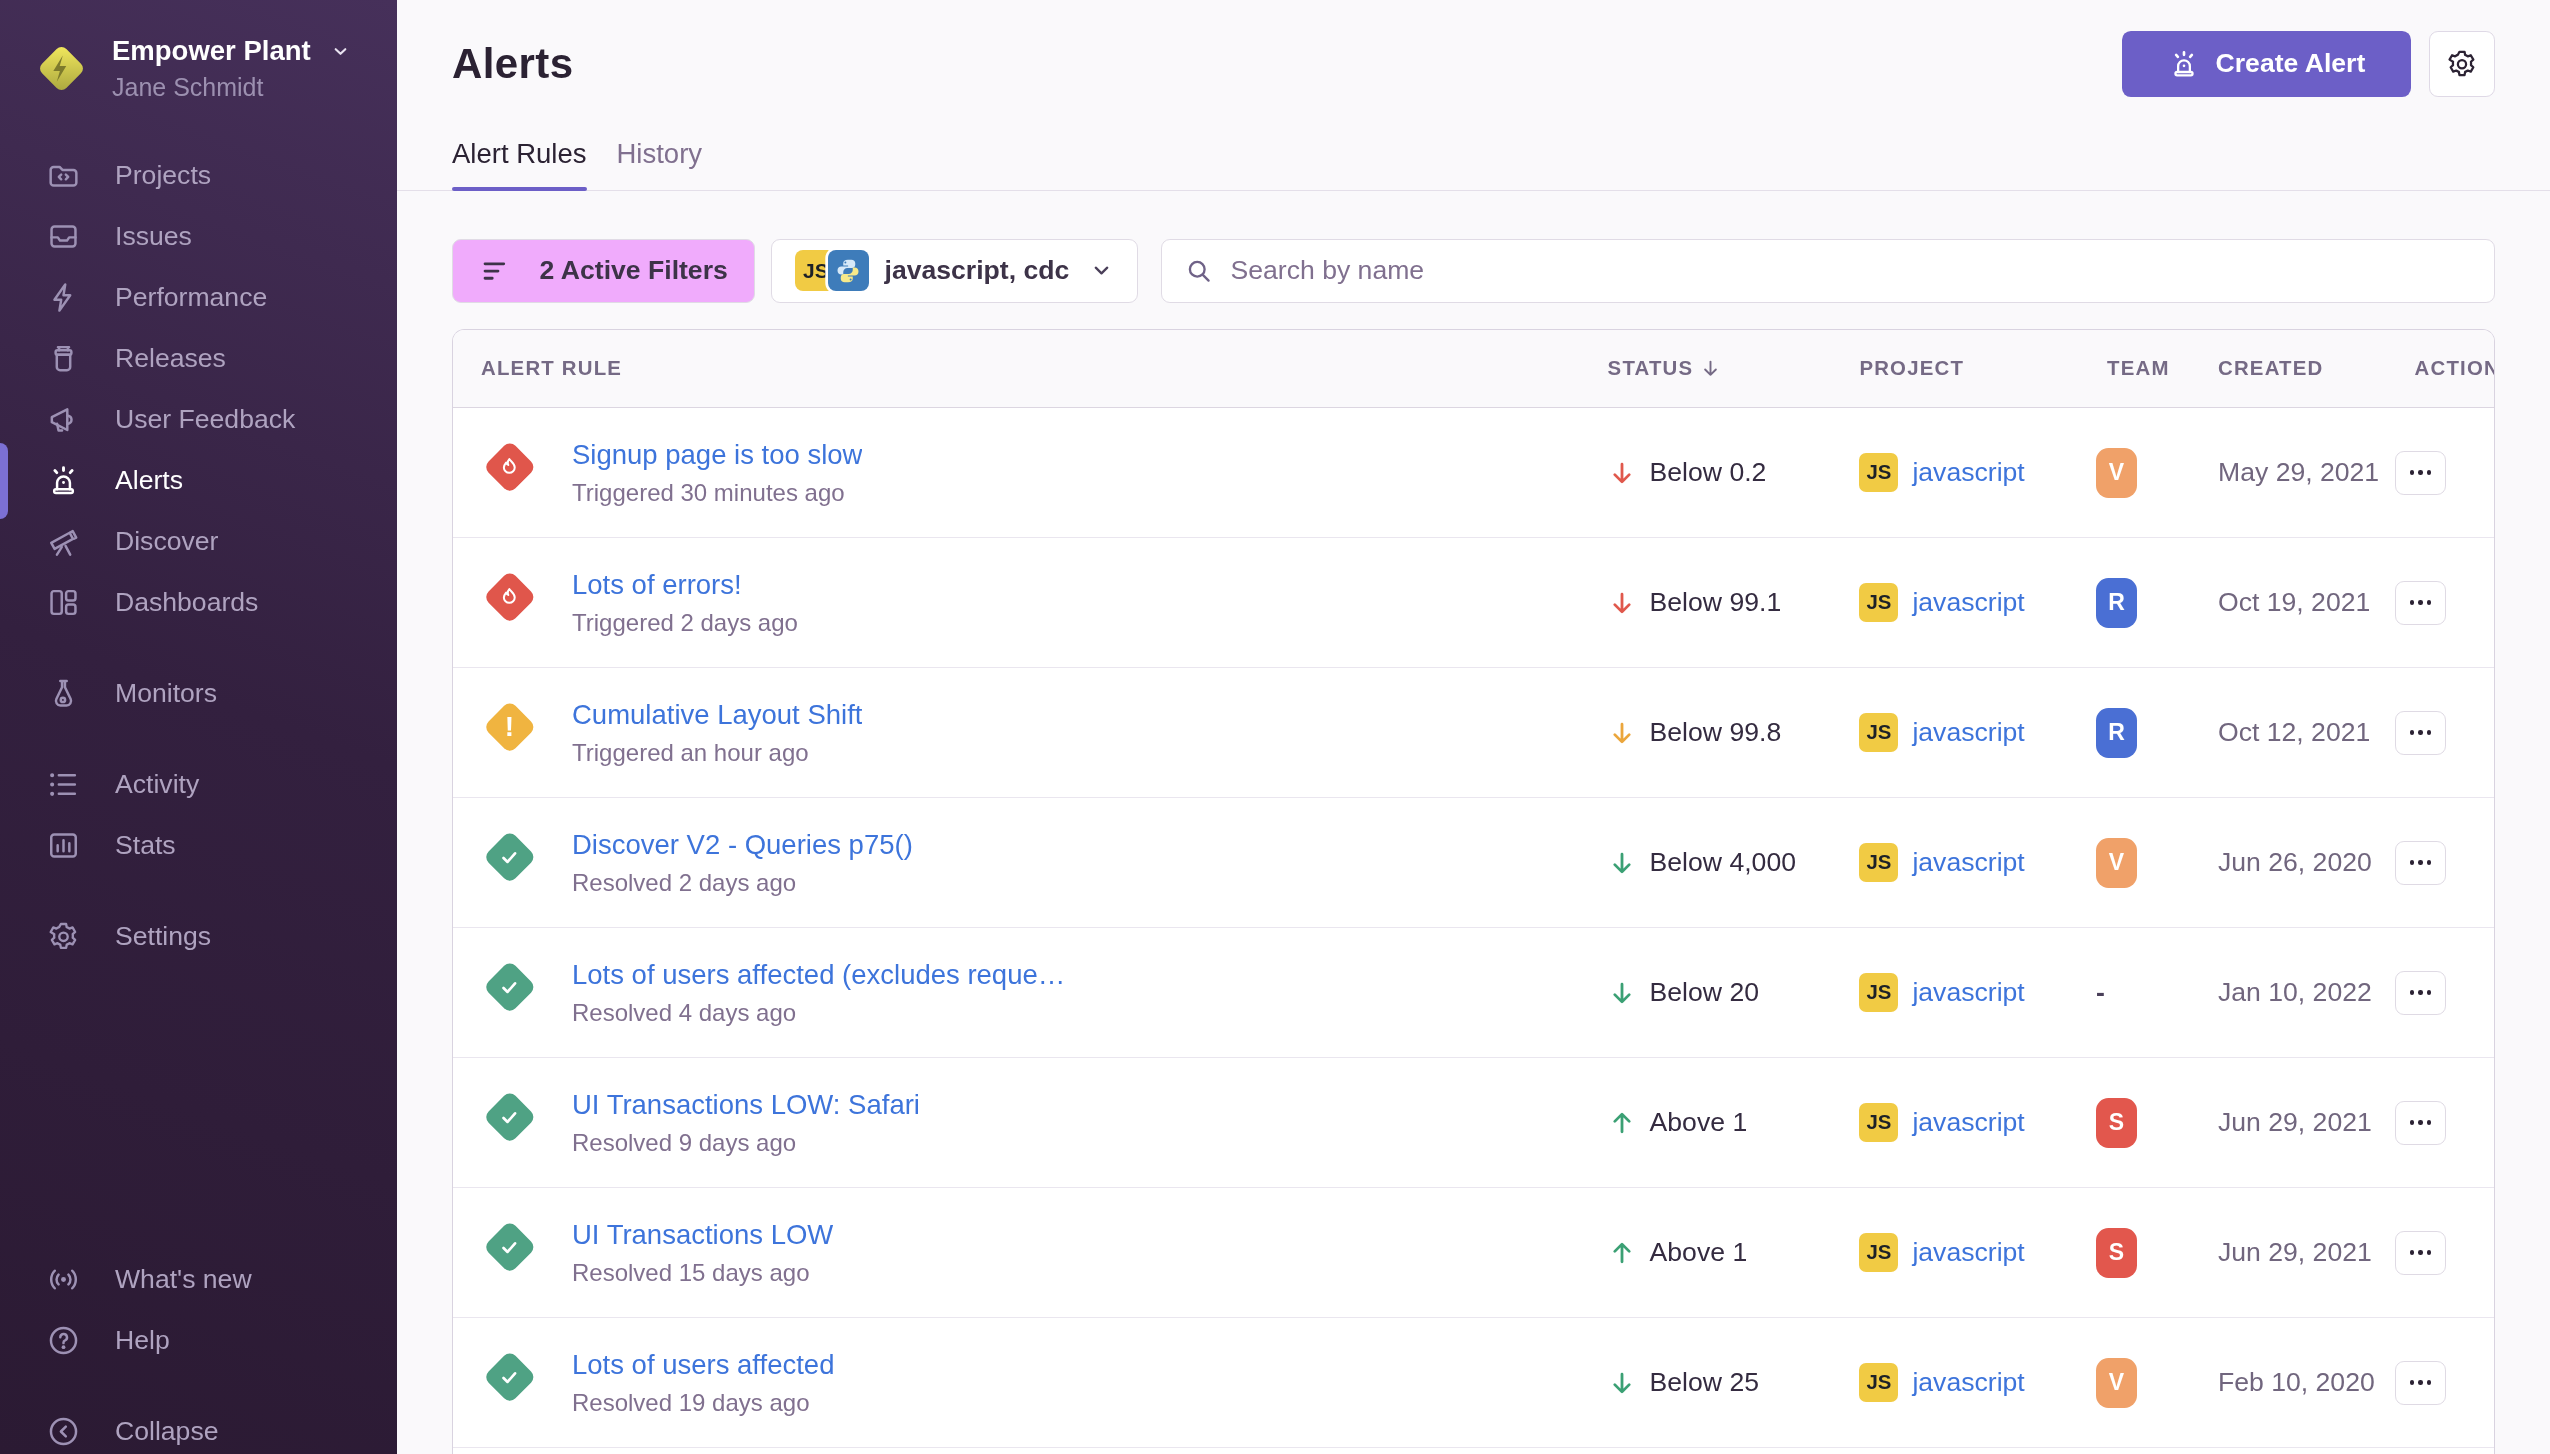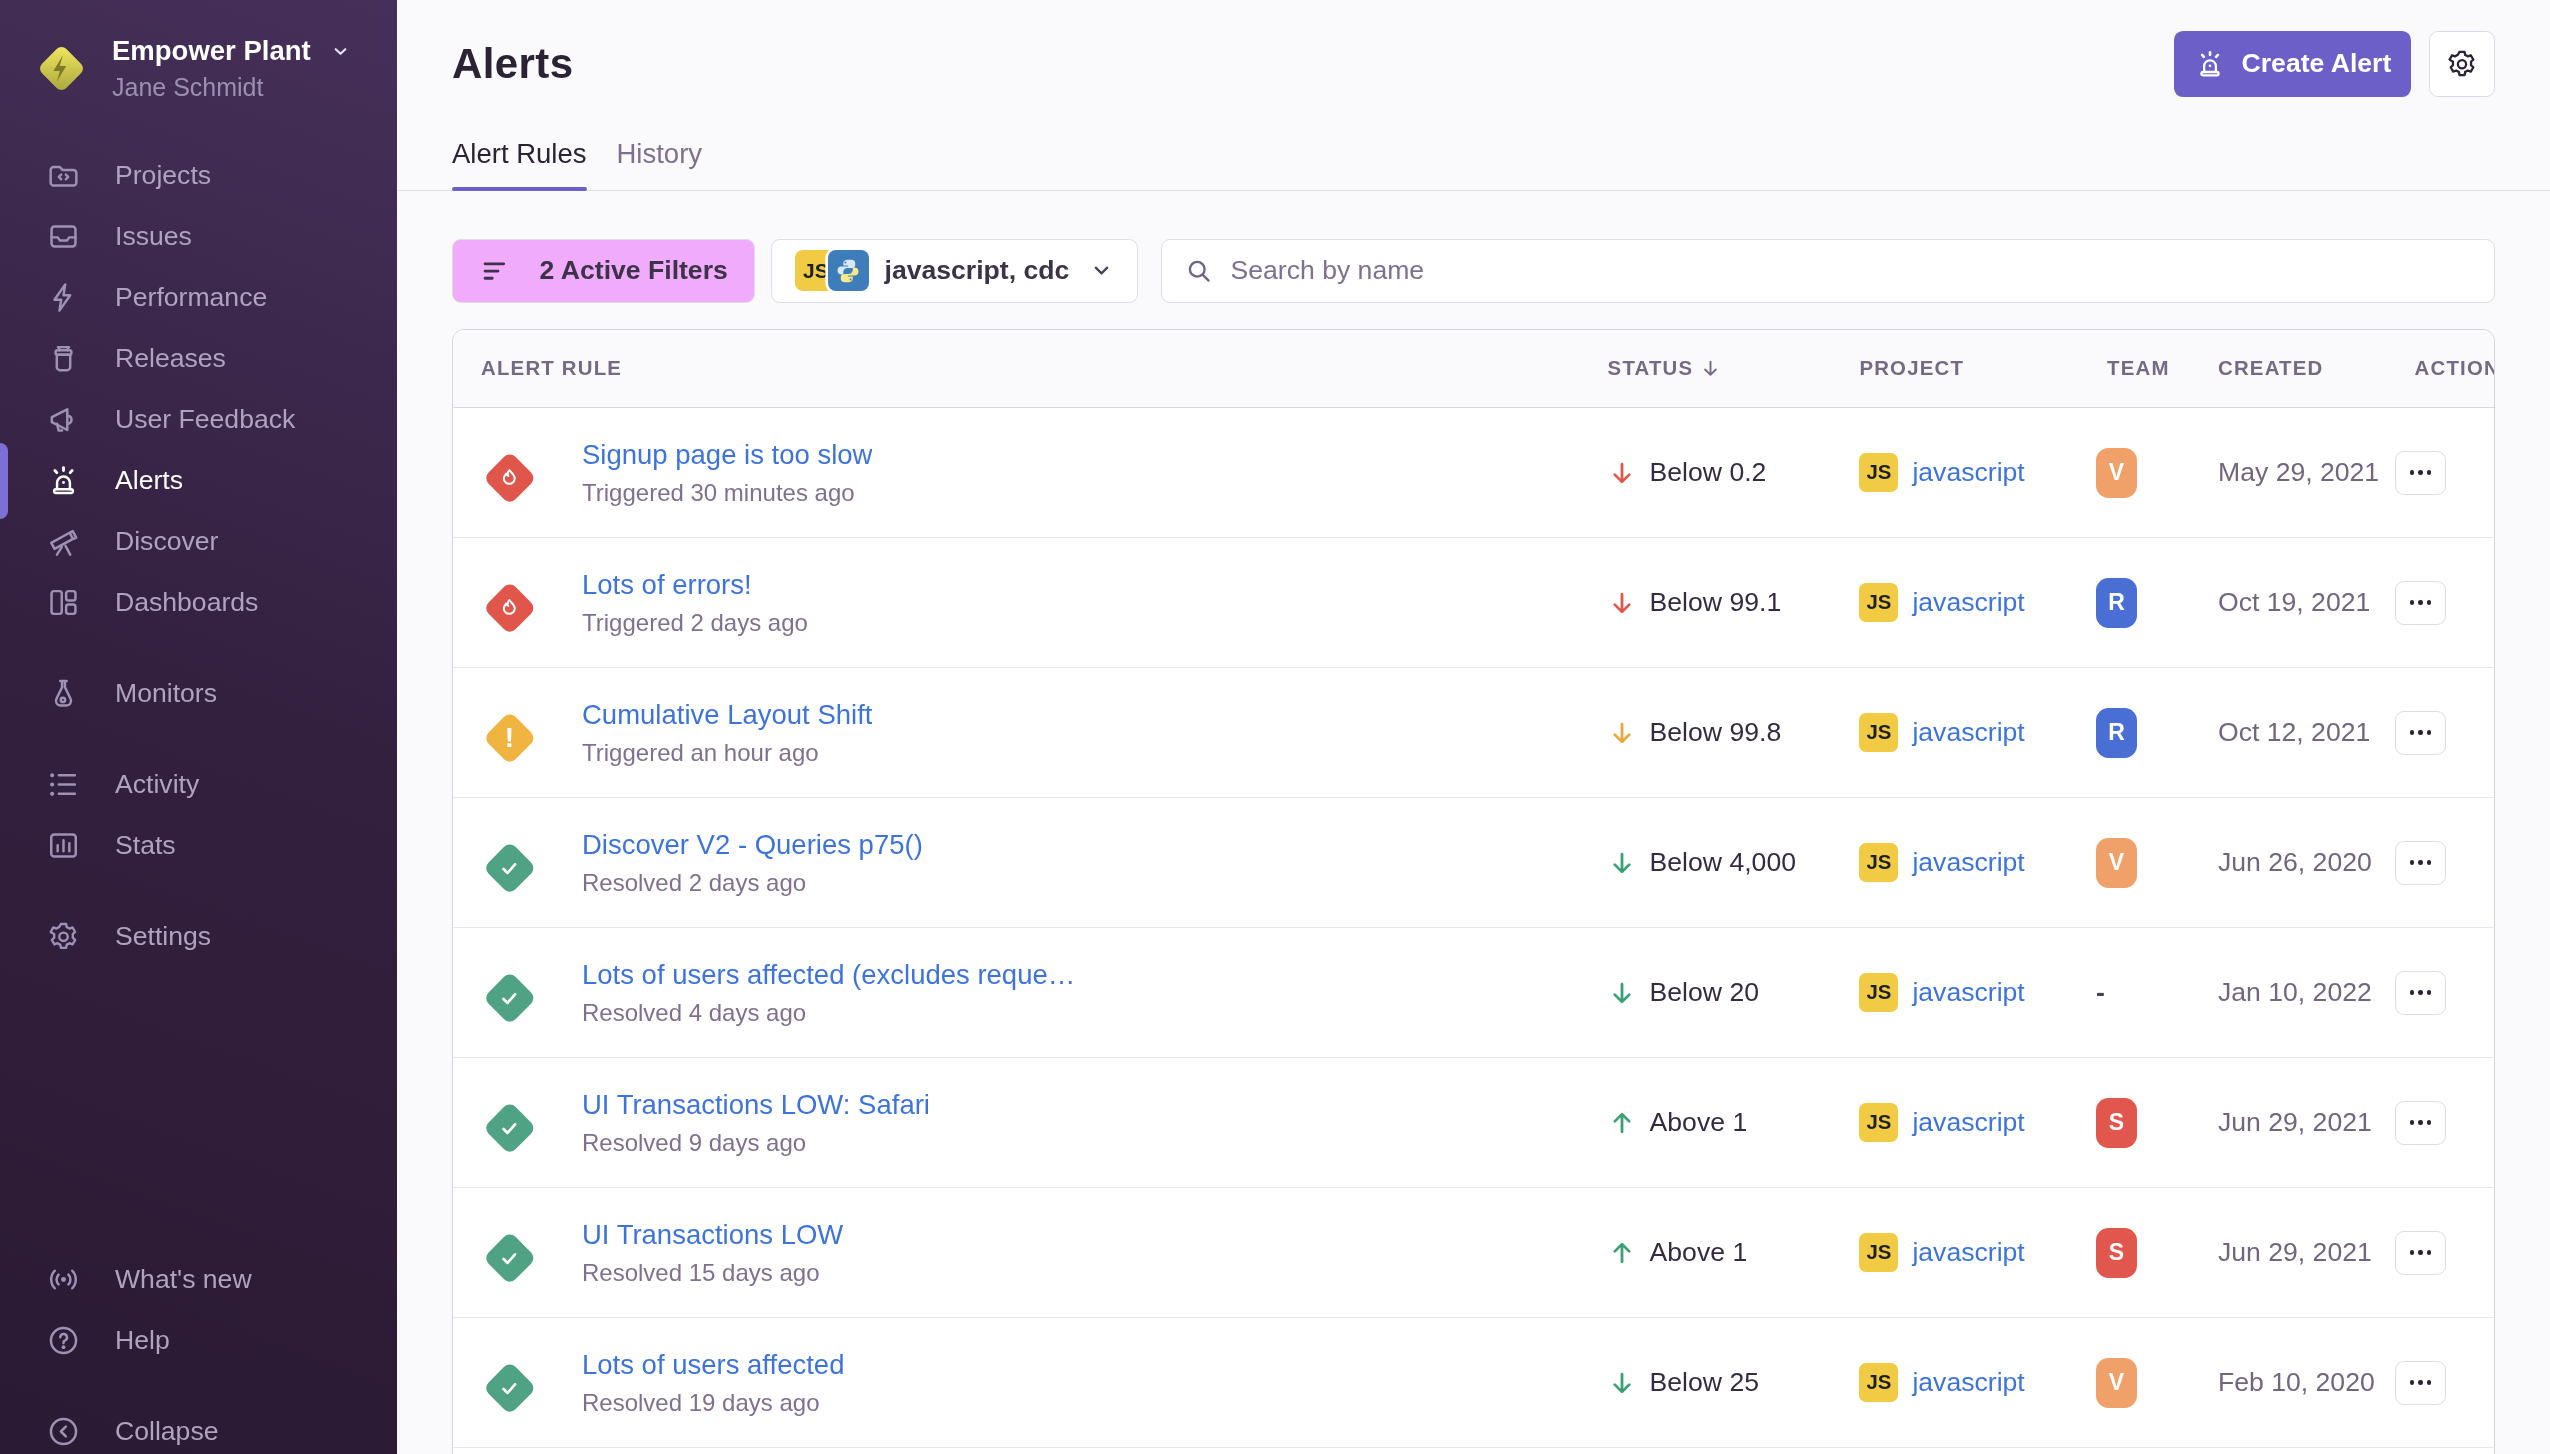--- a/index.html
+++ b/index.html
@@ -34,21 +34,21 @@
   .nav-ind { position: absolute; left: 0; top: 50%; transform: translateY(-50%); width: 8px; height: 76px; background: #7C70D4; border-radius: 0 8.9px 8.9px 0; }
   .nav-gap { height: 30px; }
   .sidebar-footer { position: absolute; top: 1249px; left: 0; right: 0; }
 
   
   .main { flex: 1; min-width: 0; display: flex; flex-direction: column; background: #FAF9FB; }
 
   .header-row { display: flex; align-items: center; justify-content: space-between; padding: 30px 55px 0 55px; height: 97px; flex: none; }
   .page-title { font-size: 42px; font-weight: 700; color: #2B2233; letter-spacing: 0.4px; }
   .header-actions { display: flex; gap: 17.7px; }
-  .btn-create { display: flex; align-items: center; gap: 16px; height: 66px; padding: 0 20px; background: #6C5FC7; color: #fff; font-size: 26.6px; font-weight: 600; font-family: inherit; border: none; border-radius: 8.9px; cursor: pointer; }
+  .btn-create { display: flex; align-items: center; gap: 16px; height: 66px; padding: 0 46px; background: #6C5FC7; color: #fff; font-size: 26.6px; font-weight: 600; font-family: inherit; border: none; border-radius: 8.9px; cursor: pointer; }
   .btn-create .bicon { width: 32px; height: 32px; color: #fff; }
   .btn-create .bicon svg { width: 100%; height: 100%; }
   .btn-gear { width: 66px; height: 66px; background: #fff; border: 1.8px solid #DFD9E6; border-radius: 8.9px; display: flex; align-items: center; justify-content: center; color: #2B2233; cursor: pointer; }
   .btn-gear .bicon { width: 34px; height: 34px; }
   .btn-gear .bicon svg { width: 100%; height: 100%; }
 
   .tabs-row { display: flex; gap: 30px; padding: 0 55px; margin-top: 41px; border-bottom: 1.8px solid #E4DFE9; flex: none; }
   .tab { position: relative; font-size: 27.5px; padding-bottom: 19.5px; color: #80708F; cursor: pointer; }
   .tab.active { color: #2B2233; font-weight: 500; }
   .tab.active::after { content: ''; position: absolute; left: 0; right: 0; bottom: -1.8px; height: 4.4px; background: #6C5FC7; border-radius: 2.7px; }
@@ -78,21 +78,21 @@
   .thead, .trow { display: grid; grid-template-columns: 1fr 266px 235px 102px 204px 106px; align-items: center; }
   .thead { height: 78px; flex: 0 0 78px; background: #FAF9FB; border-bottom: 1.8px solid #DCD6E1; }
   .hcell { font-size: 20.4px; font-weight: 700; letter-spacing: 1.2px; color: #756A85; display: flex; align-items: center; text-transform: uppercase; cursor: pointer; }
   .sorticon { width: 23px; height: 23px; color: #756A85; margin-left: 5.3px; }
   .sorticon svg { width: 100%; height: 100%; }
   .trow { height: 130px; flex: 0 0 130px; border-bottom: 1.8px solid #EAE6EF; background: #fff; }
   .c1 { padding-left: 28px; } .c2 { padding-left: 26.6px; } .c3 { padding-left: 12.4px; }
   .c4 { padding-left: 14px; } .c5 { padding-left: 34px; } .c6 { padding-left: 7px; }
   .thead .c4 { padding-left: 25px; } .thead .c6 { padding-left: 26.6px; }
 
-  .cell-rule { display: flex; align-items: flex-end; gap: 44px; min-width: 0; padding-right: 26.6px; }
+  .cell-rule { display: flex; align-items: flex-start; gap: 34px; min-width: 0; padding-right: 26.6px; }
   .diamond { width: 57px; height: 57px; position: relative; display: flex; align-items: center; justify-content: center; flex: none; }
   .diamond::before { content: ''; position: absolute; inset: 9.7px; border-radius: 8px; transform: rotate(45deg); }
   .diamond.critical::before { background: #E0564B; }
   .diamond.warning::before  { background: #F0B440; }
   .diamond.resolved::before { background: #4FA284; }
   .dglyph { position: relative; color: #fff; display: flex; align-items: center; justify-content: center; font-weight: 700; font-size: 28px; line-height: 1; }
   .dglyph svg { width: 26.6px; height: 26.6px; }
   .rule-text { min-width: 0; }
   .rule-name { font-size: 27.5px; color: #3D74DB; text-decoration: none; display: block; white-space: nowrap; overflow: hidden; text-overflow: ellipsis; margin-bottom: 8px; cursor: pointer; }
   .rule-sub { font-size: 24px; color: #80708F; }

